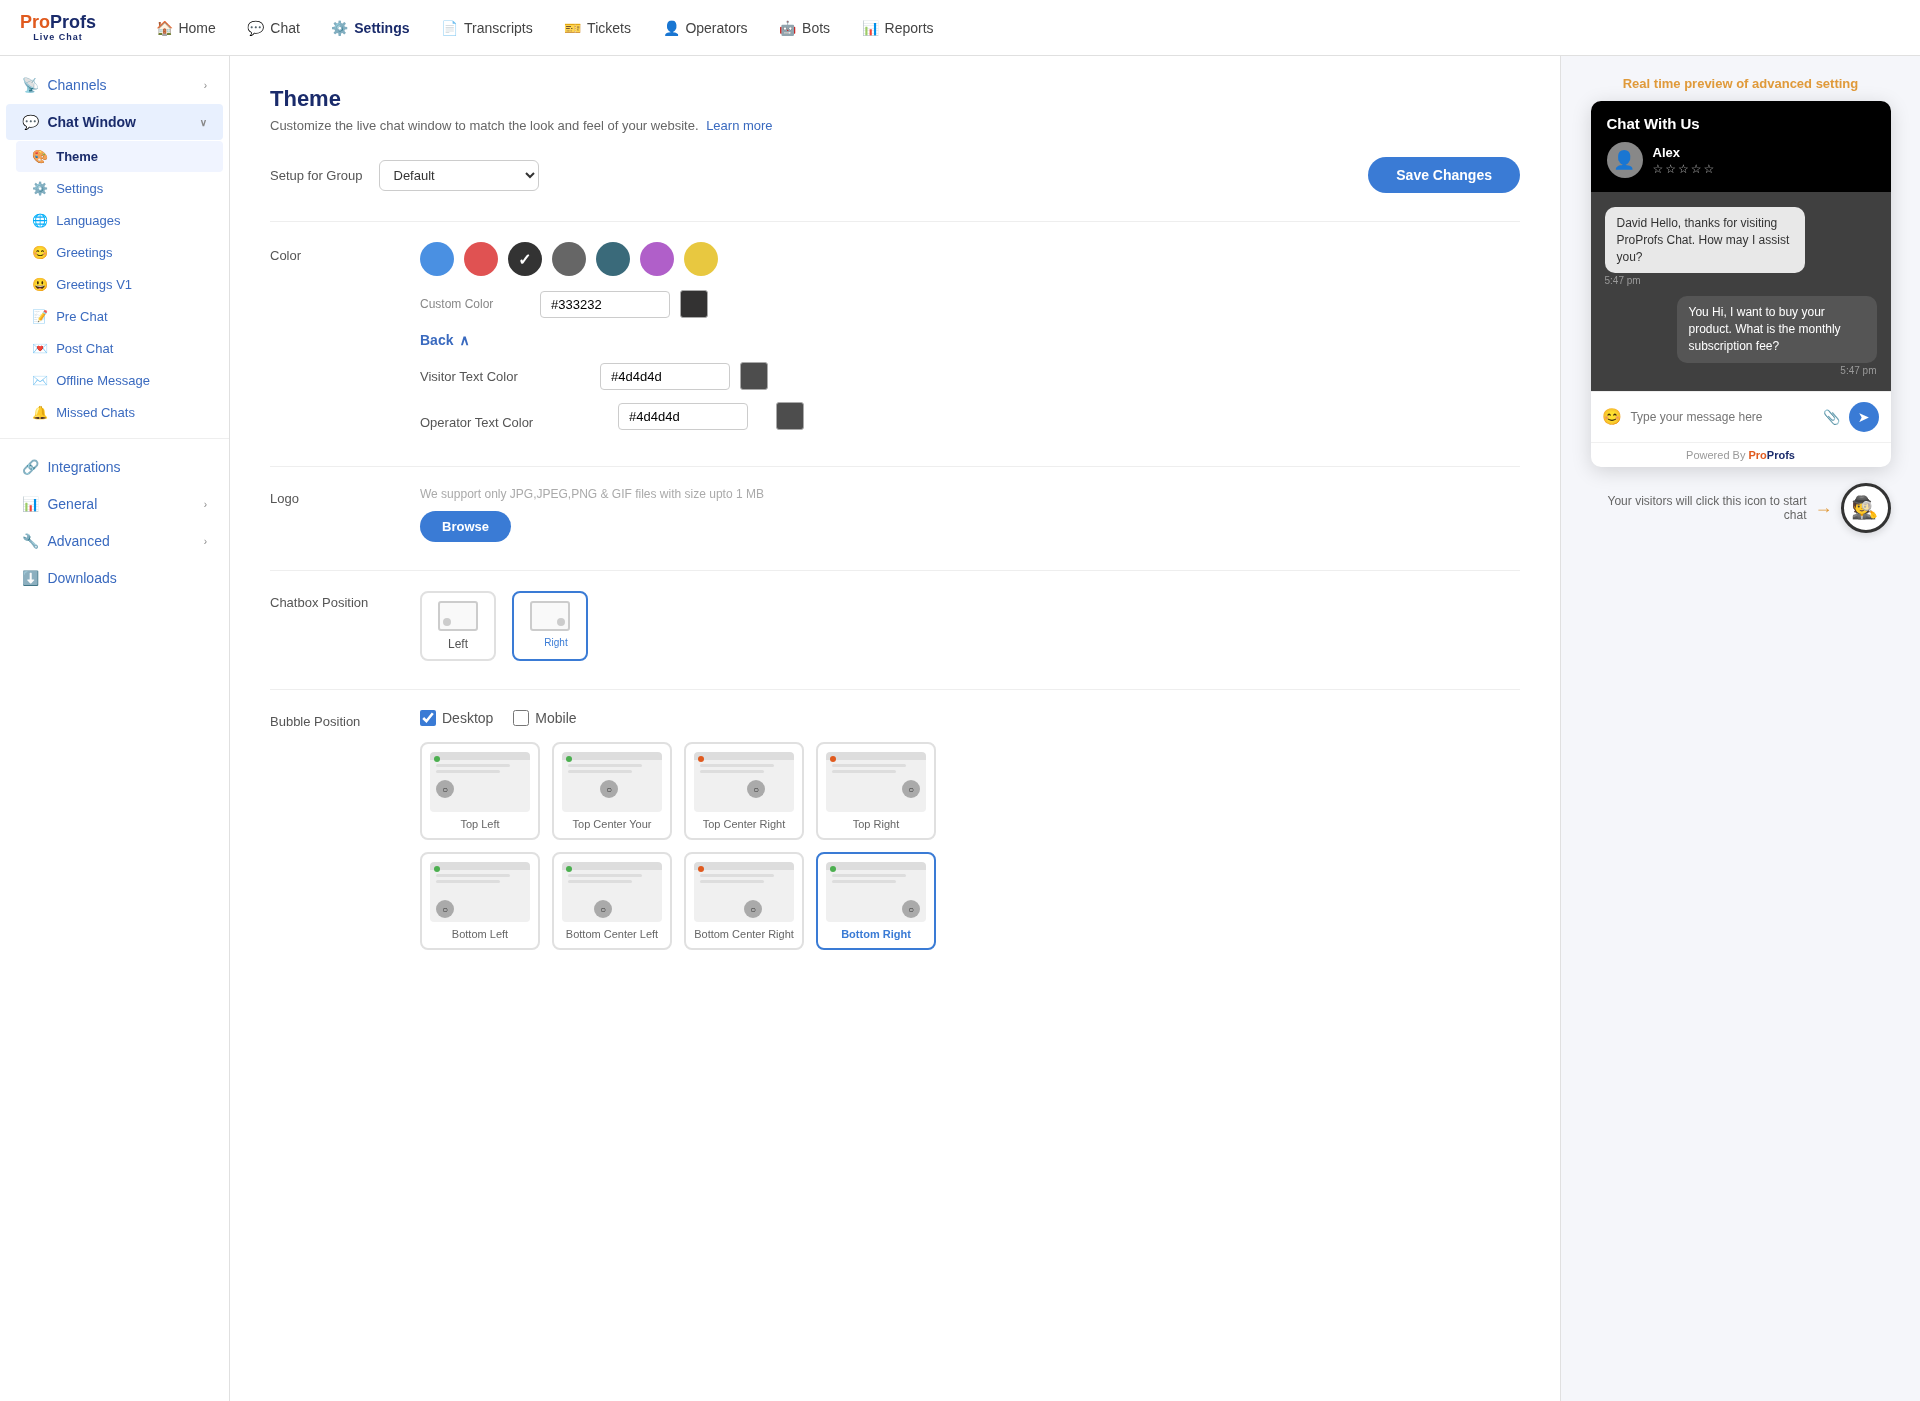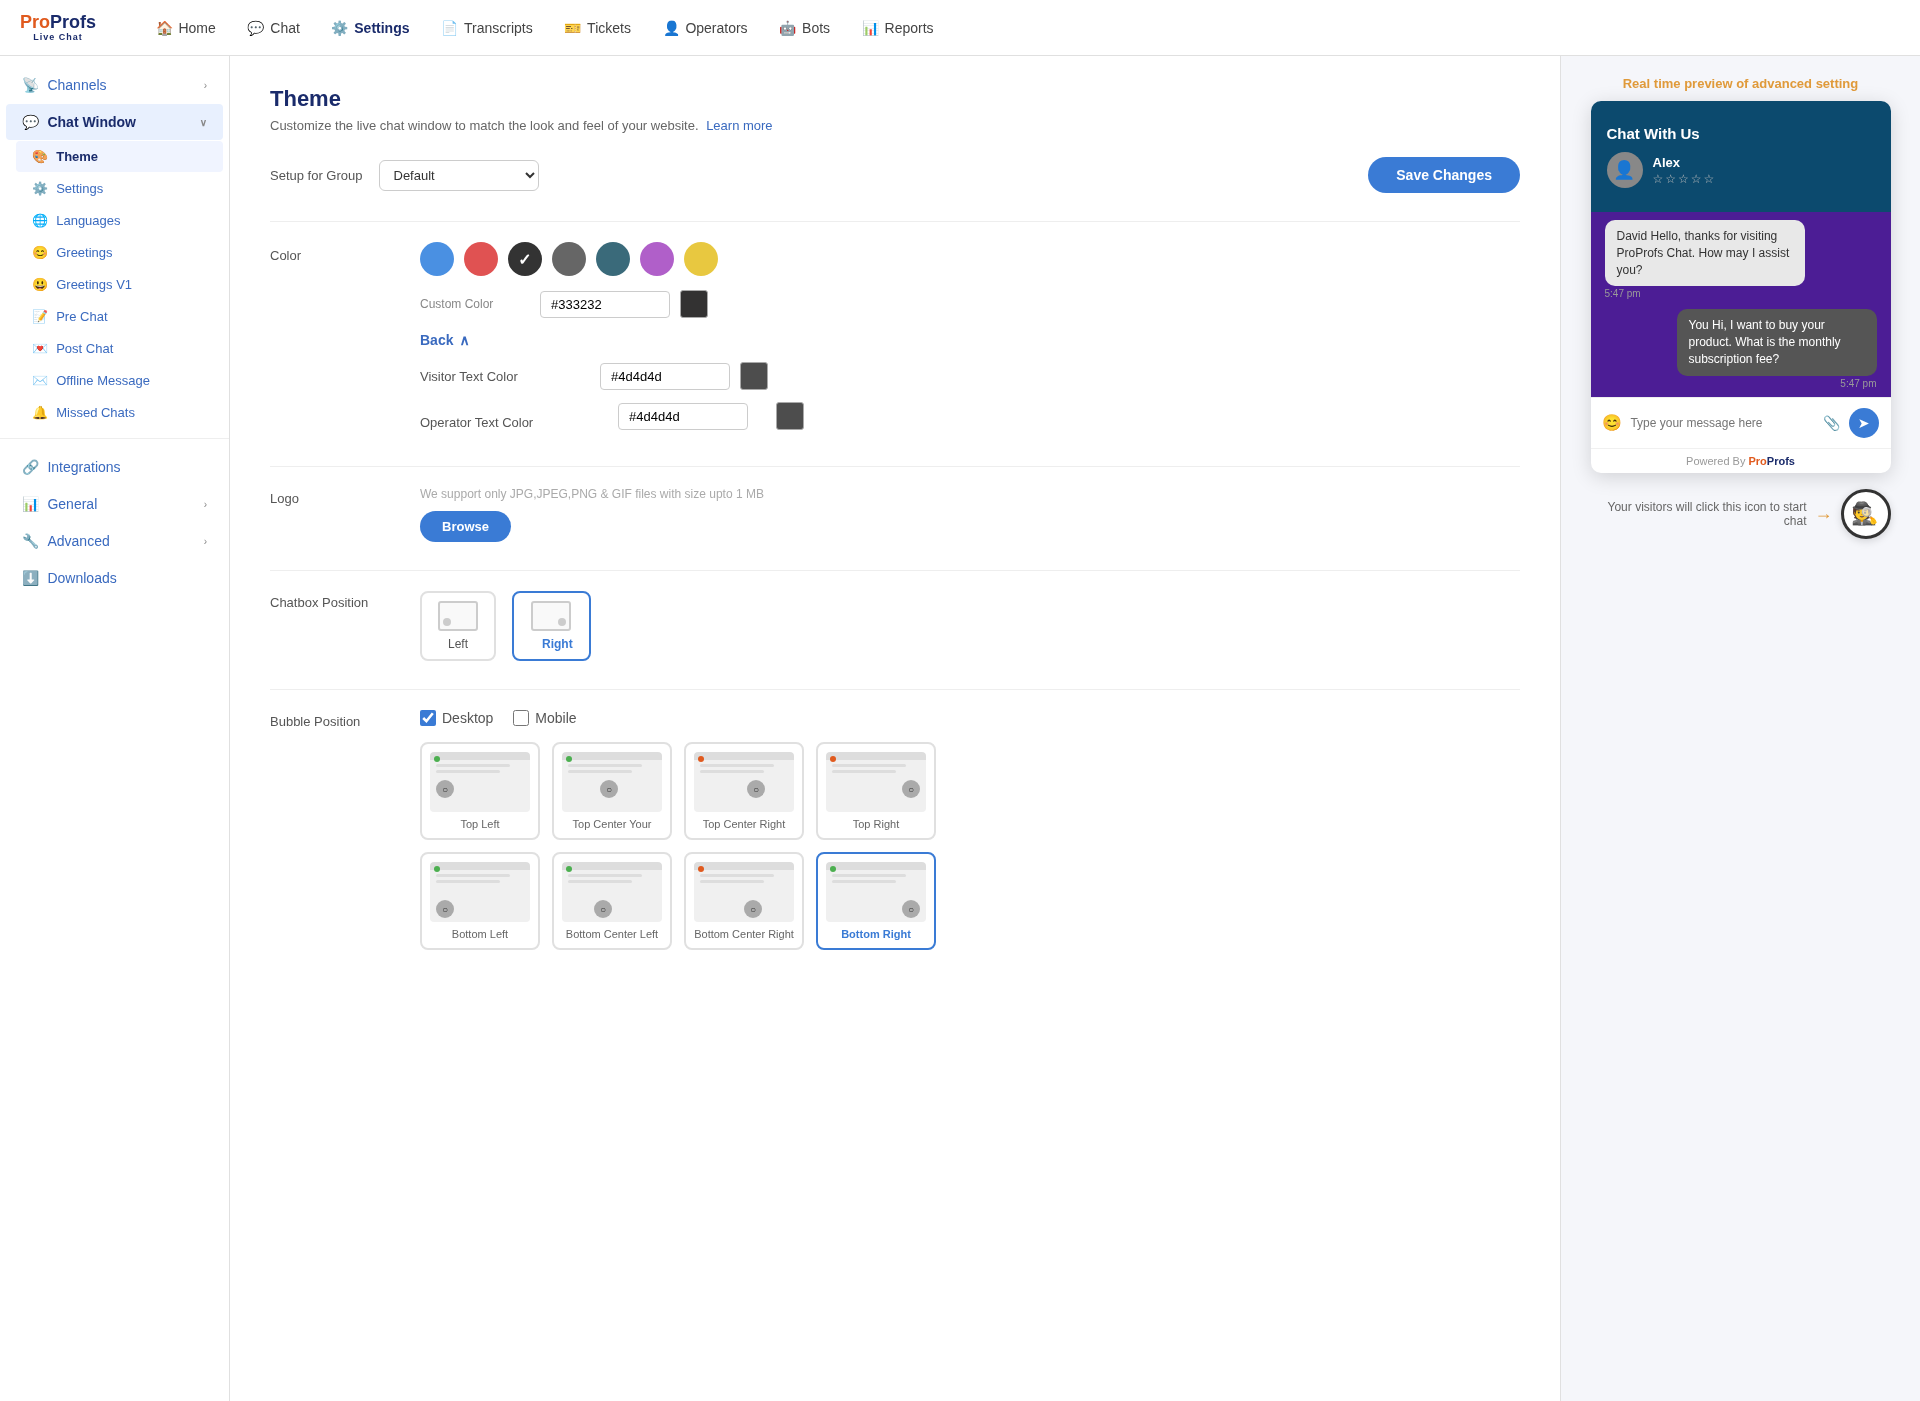--- a/index.html
+++ b/index.html
@@ -187,21 +187,21 @@
             <div style="width:40px;height:30px;border:2px solid #ccc;border-radius:3px;position:relative;background:#f9f9f9;">
               <div style="width:8px;height:8px;background:#ccc;border-radius:50%;position:absolute;bottom:3px;left:3px;"></div>
             </div>
             <span style="font-size:12px;color:#555;">Left</span>
           </div>
 
           <div style="display:flex;flex-direction:column;align-items:center;gap:6px;cursor:pointer;padding:8px 16px;border:2px solid #3a7bd5;border-radius:8px;background:#fff;">
             <div style="width:40px;height:30px;border:2px solid #ccc;border-radius:3px;position:relative;background:#f9f9f9;">
               <div style="width:8px;height:8px;background:#ccc;border-radius:50%;position:absolute;bottom:3px;right:3px;"></div>
             </div>
-            <span style="font-size:12px;color:#3a7bd5;font-weight:700;padding-left:12px;">Right</span>
+            <span style="font-size:10px;color:#3a7bd5;font-weight:400;padding-left:12px;">Right</span>
           </div>
         </div>
       </div>
 
       <hr style="border:none;border-top:1px solid #eee;margin:20px 0;">
 
       <div style="display:flex;margin-bottom:28px;gap:0;">
         <div style="font-size:13px;color:#555;font-weight:500;width:150px;flex-shrink:0;padding-top:4px;">Bubble Position</div>
         <div style="flex:1;">
 
@@ -313,38 +313,38 @@
     </div>
 
     <div style="width:360px;flex-shrink:0;padding:20px;background:#f5f6fa;border-left:1px solid #e0e0e0;display:flex;flex-direction:column;align-items:center;overflow-y:auto;">
 
       <div style="color:#e09a3a;font-size:13px;font-weight:700;text-align:center;margin-bottom:10px;">
         <span>Real time preview of advanced setting</span>
       </div>
 
       <div style="width:300px;background:#fff;border-radius:10px;box-shadow:0 4px 20px rgba(0,0,0,0.15);overflow:hidden;">
 
-        <div style="background:#0c4a6e;color:#fff;padding:24px 16px;">
+        <div style="background:#000000;color:#fff;padding:14px 16px;">
           <div style="font-size:15px;font-weight:600;margin-bottom:10px;">Chat With Us</div>
           <div style="display:flex;align-items:center;gap:10px;">
             <div style="width:36px;height:36px;border-radius:50%;background:#888;overflow:hidden;display:flex;align-items:center;justify-content:center;font-size:18px;flex-shrink:0;">👤</div>
             <div>
               <div style="font-size:13px;font-weight:600;">Alex</div>
               <div style="display:flex;gap:2px;margin-top:2px;">
                 <span style="color:#bbb;font-size:12px;">☆</span>
                 <span style="color:#bbb;font-size:12px;">☆</span>
                 <span style="color:#bbb;font-size:12px;">☆</span>
                 <span style="color:#bbb;font-size:12px;">☆</span>
                 <span style="color:#bbb;font-size:12px;">☆</span>
               </div>
             </div>
           </div>
         </div>
 
-        <div style="padding:8px 14px;background:#4c1d95;min-height:180px;display:flex;flex-direction:column;gap:10px;">
+        <div style="padding:15px 14px;background:#404040;min-height:180px;display:flex;flex-direction:column;gap:10px;">
 
           <div>
             <div style="max-width:200px;padding:8px 12px;border-radius:10px;font-size:12px;line-height:1.4;background:#e8e8e8;color:#333;">
               <span>David Hello, thanks for visiting ProProfs Chat. How may I assist you?</span>
             </div>
             <div style="font-size:10px;color:#999;margin-top:2px;">5:47 pm</div>
           </div>
 
           <div style="display:flex;flex-direction:column;align-items:flex-end;">
             <div style="max-width:200px;padding:8px 12px;border-radius:10px;font-size:12px;line-height:1.4;background:#555;color:#fff;">

